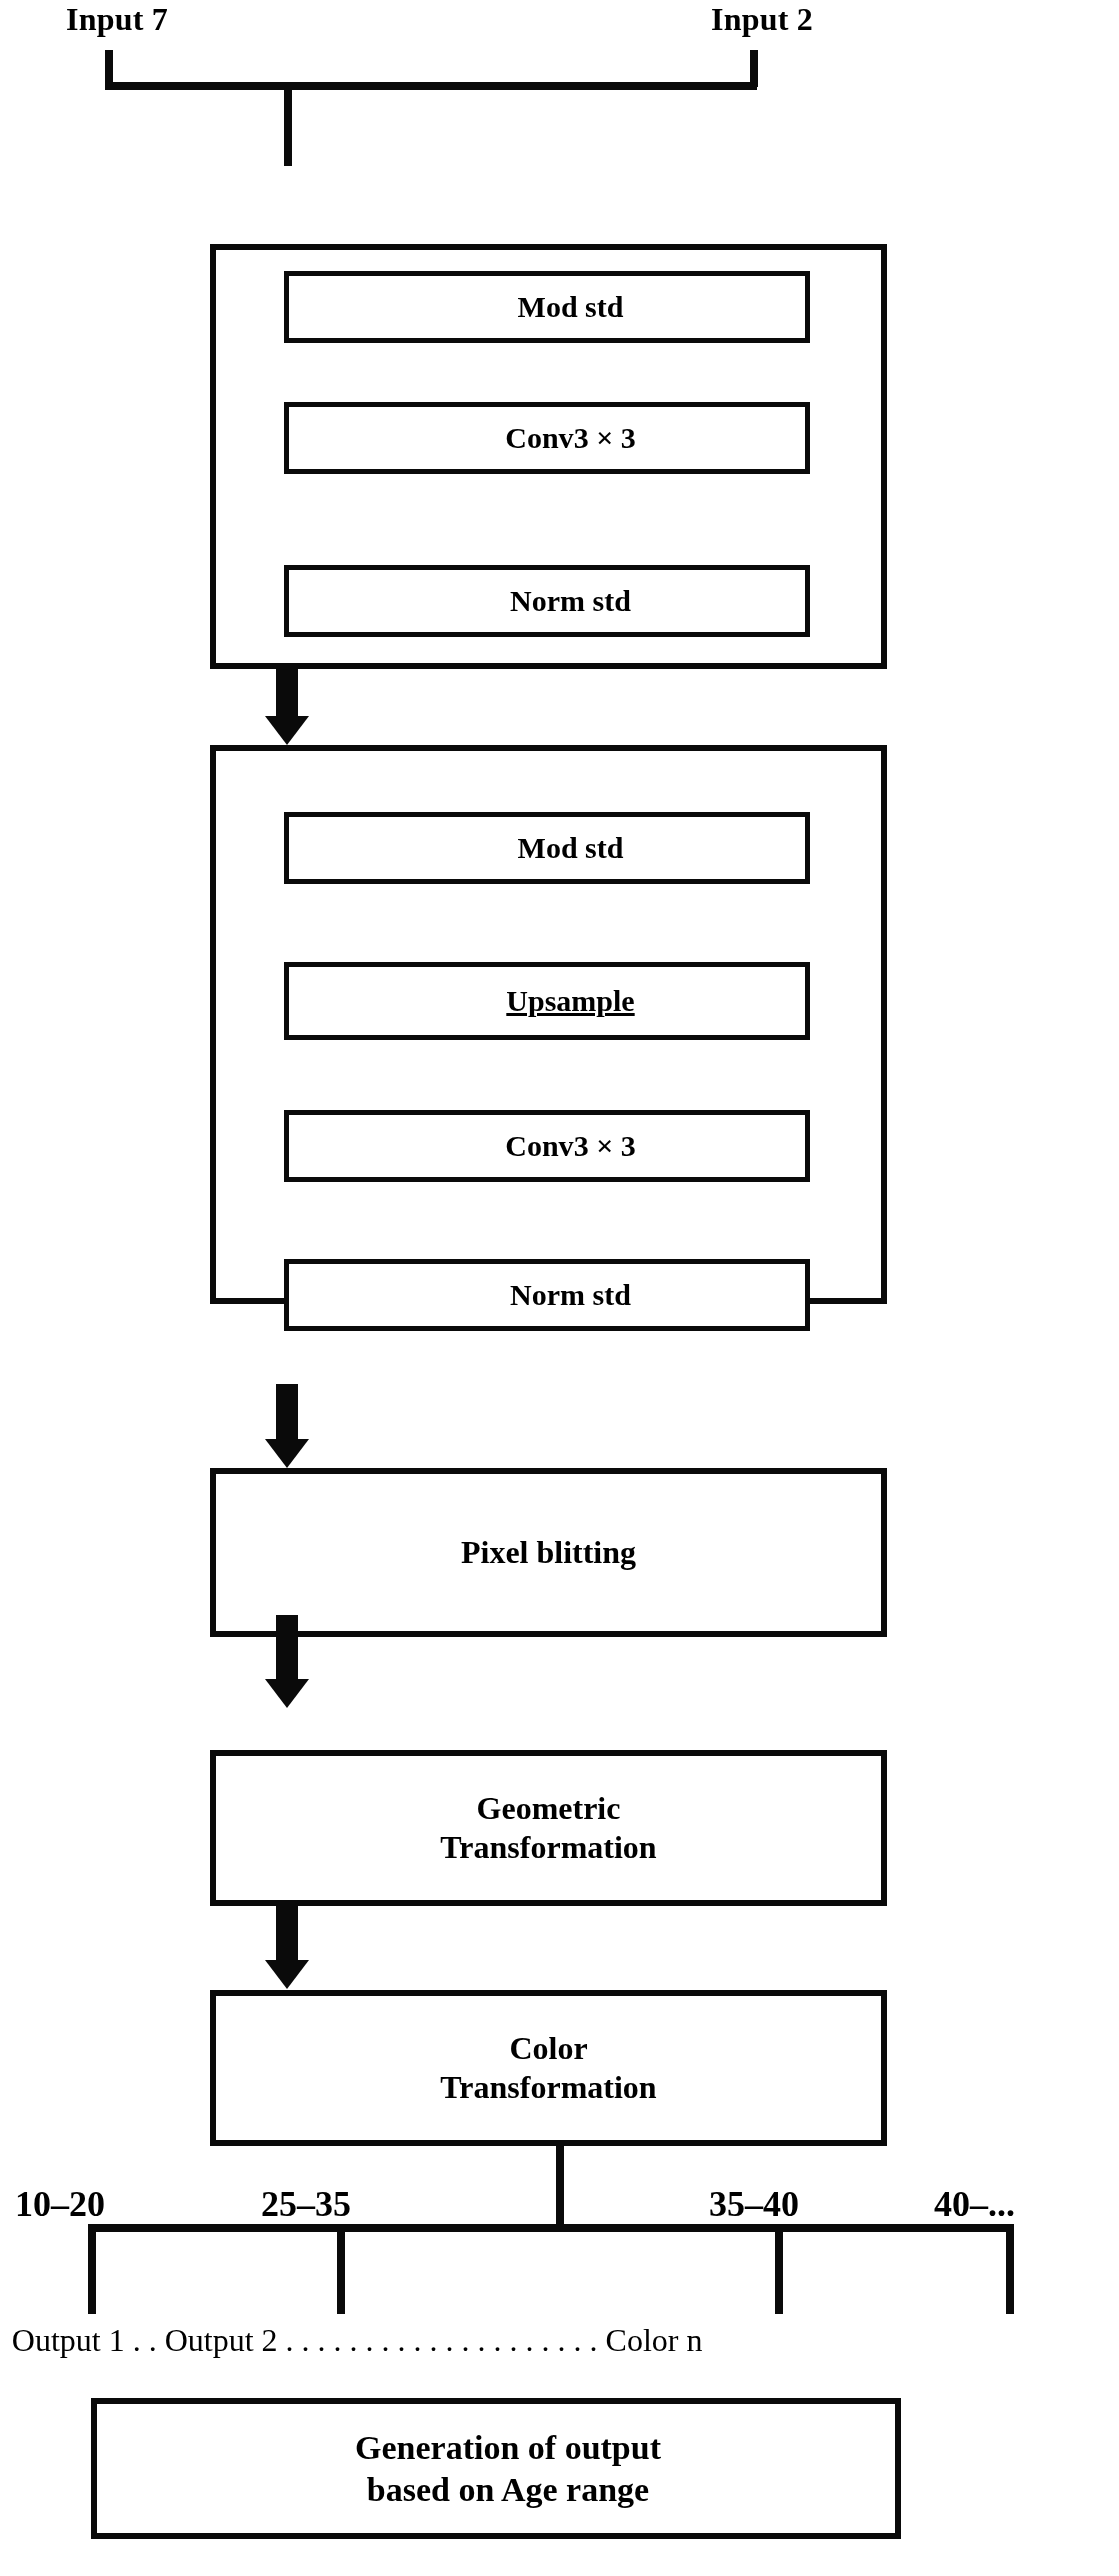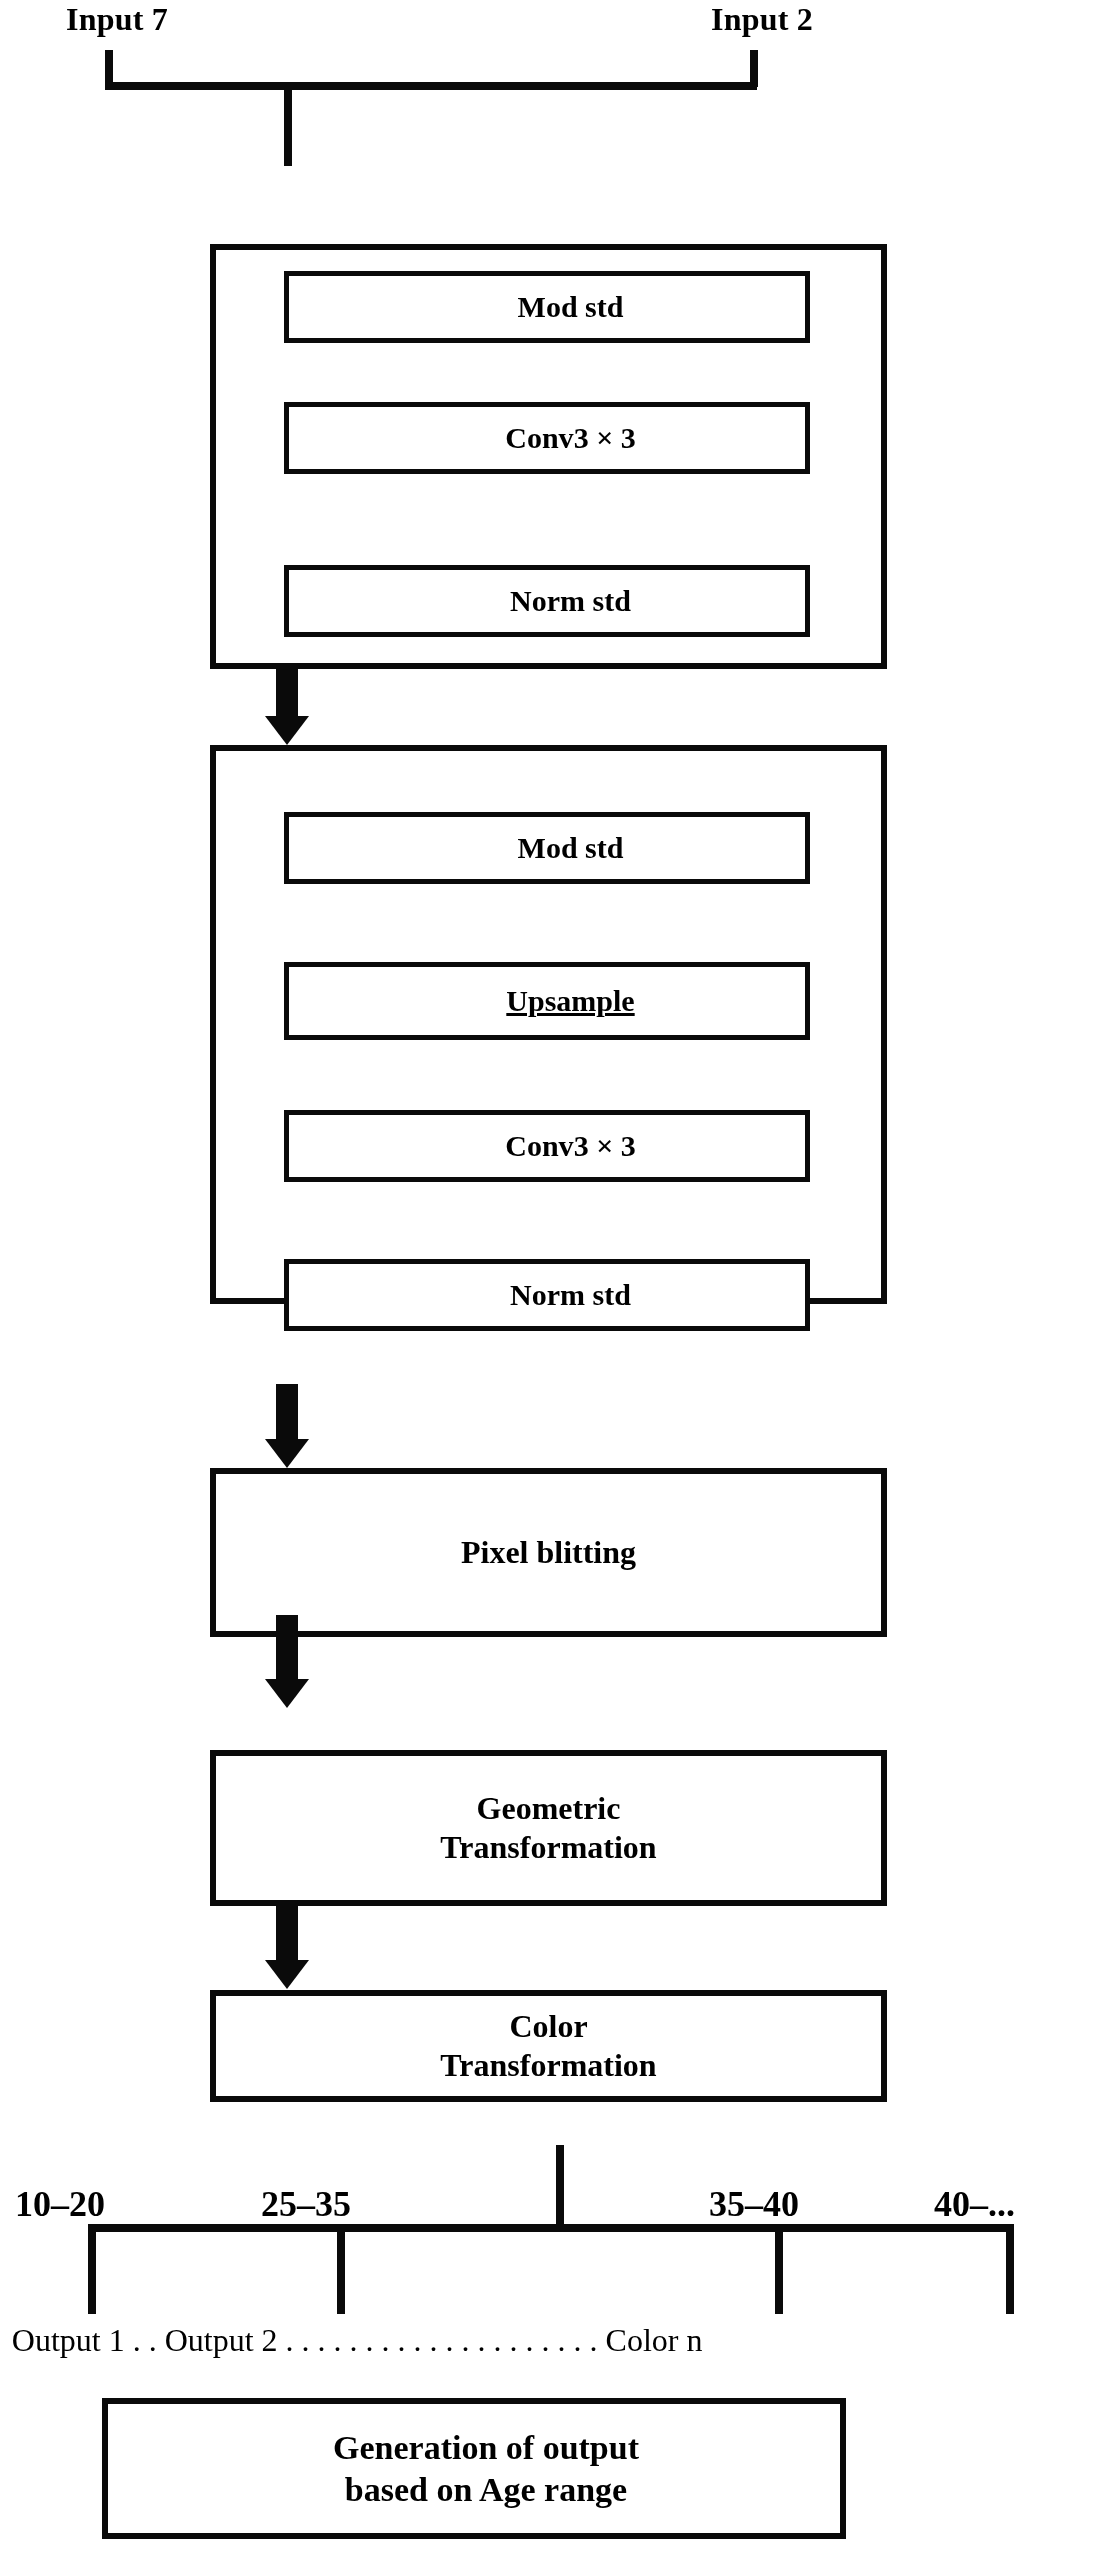--- a/index.html
+++ b/index.html
@@ -187,21 +187,21 @@
   <div class="stage-box" style="left:210px; top:1750px; width:677px; height:156px;">
     <div>Geometric</div>
     <div>Transformation</div>
   </div>
 
   <div class="arrow" style="left:262px; top:1905px; width:50px; height:84px;">
     <div class="shaft" style="width:22px; height:59px;"></div>
     <div class="head"></div>
   </div>
 
-  <div class="stage-box" style="left:210px; top:1990px; width:677px; height:112px;">
+  <div class="stage-box" style="left:210px; top:1990px; width:677px; height:156px;">
     <div>Color</div>
     <div>Transformation</div>
   </div>
 
   <div class="vline" style="left:556px; top:2145px; width:7.6px; height:83px;"></div>
 
   <div class="age-label" style="left:15px; top:2186px;">10–20</div>
   <div class="age-label" style="left:261px; top:2186px;">25–35</div>
   <div class="age-label" style="left:709px; top:2186px;">35–40</div>
   <div class="age-label" style="left:934px; top:2186px;">40–...</div>
@@ -210,19 +210,19 @@
 
   <div class="vline" style="left:88px; top:2224px; width:7.6px; height:90px;"></div>
   <div class="vline" style="left:337px; top:2224px; width:7.6px; height:90px;"></div>
   <div class="vline" style="left:775px; top:2224px; width:7.6px; height:90px;"></div>
   <div class="vline" style="left:1006px; top:2224px; width:7.6px; height:90px;"></div>
 
   <div class="out-row" style="left:11.8px; top:2324px;">
     <span>Output 1</span><span> . . </span><span>Output 2</span><span> . . . . . . . . . . . . . . . . . . . . </span><span>Color n</span>
   </div>
 
-  <div class="stage-box" style="left:102px; top:2398px; width:744px; height:141px; font-size:34px;padding-left:24px;">
+  <div class="stage-box" style="left:91px; top:2398px; width:810px; height:141px; font-size:34px;padding-left:24px;">
     <div>Generation of output</div>
     <div>based on Age range</div>
   </div>
 
 </div>
 
 
 </body></html>

